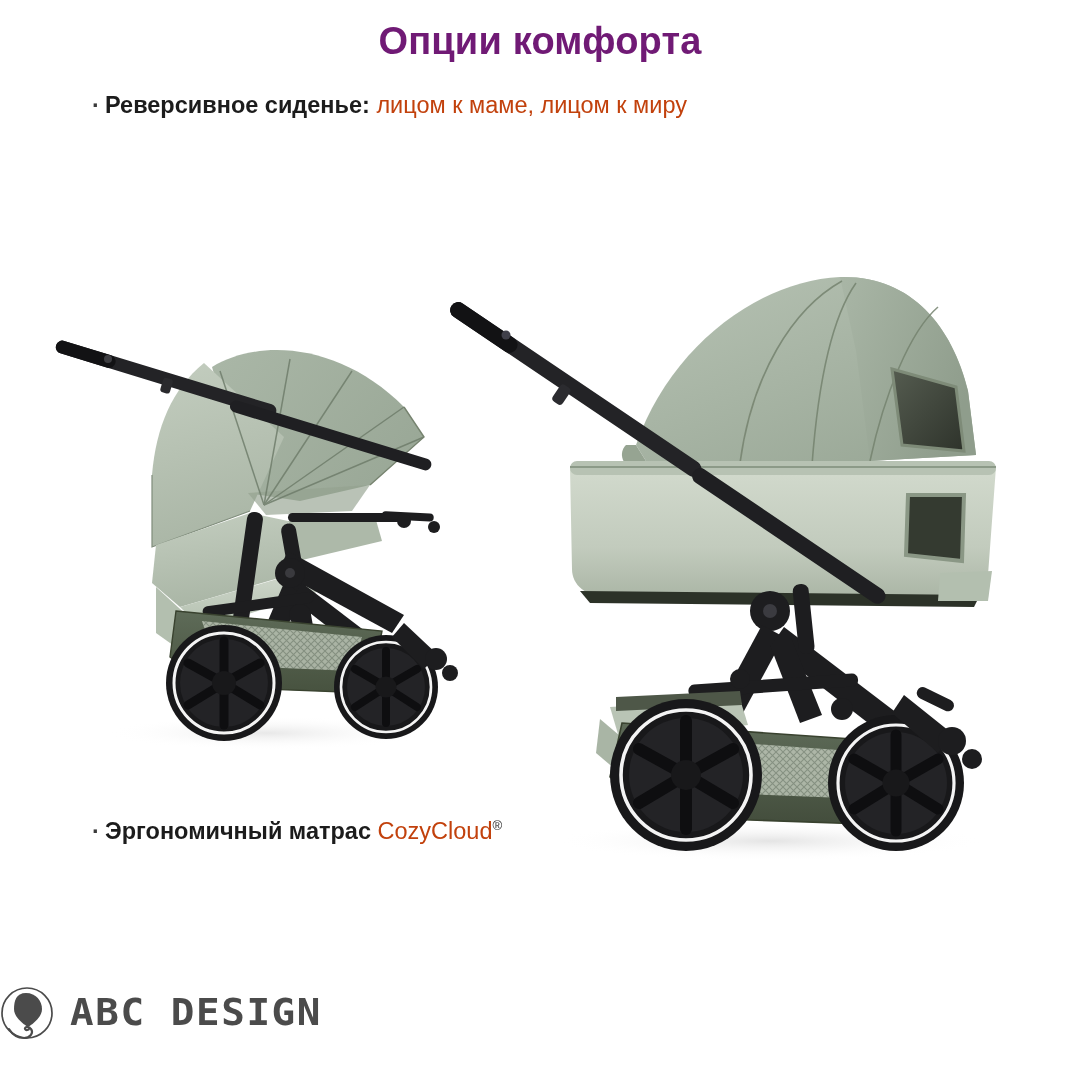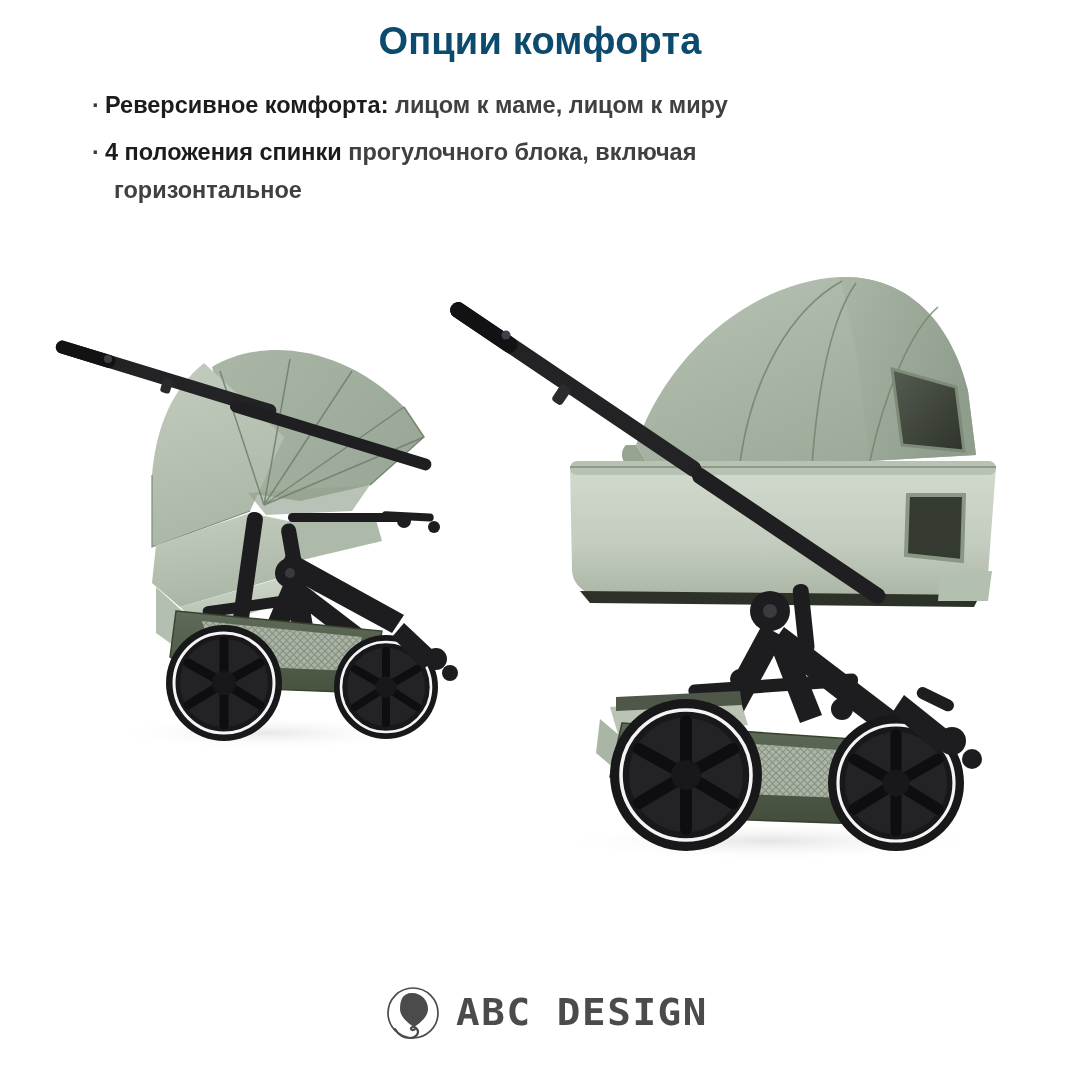--- a/index.html
+++ b/index.html
@@ -11,84 +11,80 @@
     position:relative;overflow:hidden;
     -webkit-font-smoothing:antialiased;
   }
   .page{position:absolute;inset:0;background:#fff;}
 
   
   .title{
     position:absolute;top:20px;left:0;width:1080px;
     text-align:center;
     font-size:38px;font-weight:700;letter-spacing:.2px;
-    color:#0c4a6e;
+    color:#701a75;
   }
 
   
   .bullets{position:absolute;left:92px;}
   .bullets.top{top:86px;width:900px;}
   .bullets.bottom{top:812px;width:700px;}
   .bullet{
     display:block;
     font-size:23.5px;line-height:38px;
     color:#2b2b2b;
     white-space:nowrap;
   }
   .bullets.top .bullet{margin-bottom:9px;}
   .bullets.bottom .bullet{margin-bottom:10px;}
   .dot{display:inline-block;width:13px;color:#3a3a3a;font-weight:700;}
   .b{font-weight:700;color:#1c1c1c;}
-  .n{font-weight:700;color:#404040;}
+  .n{font-weight:400;color:#c2410c;}
   .cont{display:block;padding-left:22px;white-space:nowrap;}
   sup.reg{font-size:.56em;vertical-align:super;line-height:0;}
 
   
   .stage{position:absolute;left:0;top:255px;width:1080px;height:640px;}
 
   .stroller{position:absolute;}
   .stroller svg{display:block;overflow:visible;}
 
   #stroller-left{left:52px;top:60px;width:420px;height:450px;}
   #stroller-right{left:440px;top:0px;width:600px;height:620px;}
 
   
   .logo{
     position:absolute;left:0;top:975px;width:1080px;height:75px;
-    display:flex;align-items:center;justify-content:center;gap:16px;
+    display:flex;align-items:center;justify-content:flex-start;gap:16px;
   }
   .logo-mark{width:54px;height:54px;flex:0 0 auto;}
   .logo-word{
     font-family:"DejaVu Sans Mono","Liberation Mono",monospace;
     font-size:37px;font-weight:700;letter-spacing:1.5px;
     color:#4b4b4b;
     transform:scaleX(1.06);
     transform-origin:left center;
   }
 </style>
 </head>
 <body>
 
 <div class="page">
 
   <div class="title">Опции комфорта</div>
 
   <div class="bullets top">
 
     <span class="bullet">
-      <span class="dot">·</span><span class="b">Реверсивное комфорта:</span><span class="n"> лицом к маме, лицом к миру</span>
+      <span class="dot">·</span><span class="b">Реверсивное сиденье:</span><span class="n"> лицом к маме, лицом к миру</span>
     </span>
 
 
 
 
-    <span class="bullet">
-      <span class="dot">·</span><span class="b">4 положения спинки</span><span class="n"> прогулочного блока, включая</span>
-      <span class="cont n">горизонтальное</span>
-    </span>
   </div>
 
   <div class="stage">
 
     <div class="stroller" id="stroller-left">
       <svg viewBox="0 0 420 450" width="420" height="450" aria-hidden="true">
         <defs>
           <linearGradient id="canL" x1="0" y1="0" x2="0.35" y2="1">
             <stop offset="0" stop-color="#b9c5b6"></stop>
               <stop offset="1" stop-color="#9dab9a"></stop>
@@ -345,20 +341,23 @@
           <rect x="480" y="430" width="40" height="12" rx="6" transform="rotate(26 480 430)"></rect>
         </g>
       </svg>
     </div>
   </div>
 
   <div class="bullets bottom">
 
 
 
+    <span class="bullet">
+      <span class="dot">·</span><span class="b">Эргономичный матрас</span><span class="n"> CozyCloud</span><sup class="reg">®</sup>
+    </span>
 
   </div>
 
   <div class="logo">
     <span class="logo-mark">
       <svg viewBox="0 0 54 54" width="54" height="54" aria-hidden="true">
         <circle cx="27" cy="27" r="25" fill="none" stroke="#4b4b4b" stroke-width="1.7"></circle>
         <path d="M26 7 C36 7 42 15 42 23 C42 31 33 38 28 41 C23 38 14 31 14 23 C14 15 16 7 26 7 Z" fill="#4b4b4b"></path>
         <path d="M28 41 C31 44 26 45 25 43 C24 41 29 40 31 43 C34 47 30 52 24 52 C17 52 12 48 9 43" fill="none" stroke="#4b4b4b" stroke-width="2.1" stroke-linecap="round"></path>
       </svg>

